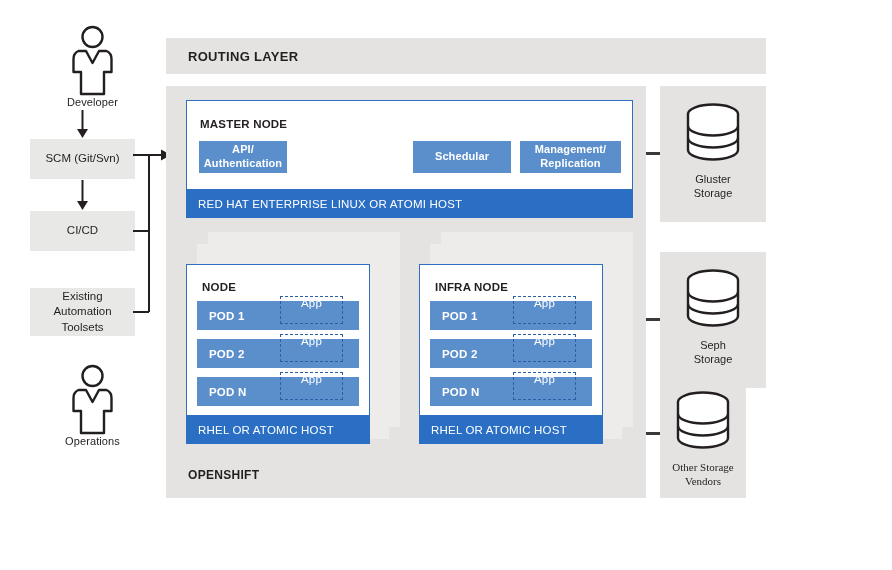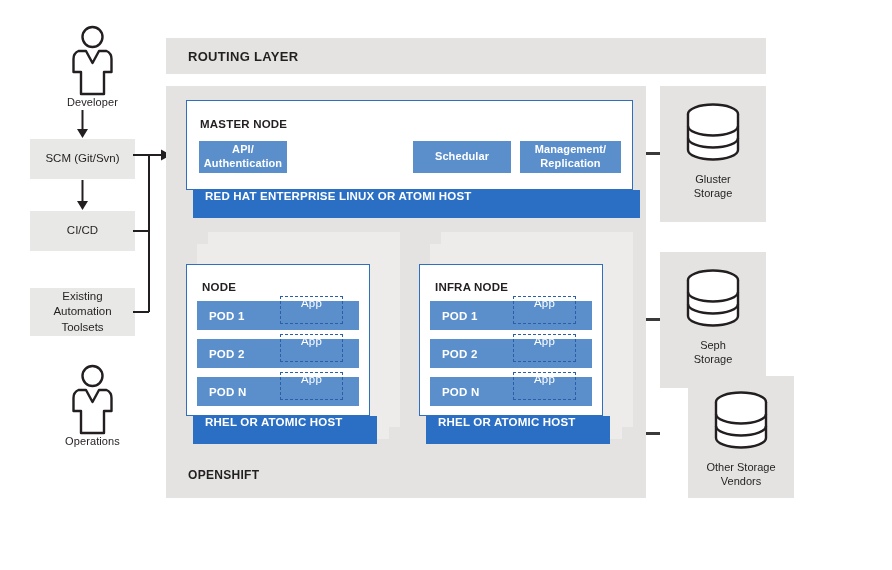--- a/index.html
+++ b/index.html
@@ -80,25 +80,25 @@
     position: absolute;
     font-size: 11.5px;
     font-weight: bold;
     letter-spacing: .2px;
     color: #231f20;
   }
   .host-bar {
     background: #2a6fc4;
     color: #ffffff;
     font-size: 11.5px;
-    font-weight: bold;
+    font-weight: normal;
     letter-spacing: .2px;
     display: flex;
+    align-items: center;
     padding-left: 12px;
-    margin-left: 7px;
   }
   .blue-box {
     background: #5b8fcc;
     color: #ffffff;
     display: flex;
     align-items: center;
     justify-content: center;
     text-align: center;
     font-size: 11px;
     font-weight: bold;
@@ -311,21 +311,21 @@
       <path d="M5 12 L5 48 A25 9.5 0 0 0 55 48 L55 12" fill="#ffffff" stroke="#231f20" stroke-width="2.4"></path>
       <path d="M5 24 A25 9.5 0 0 0 55 24" fill="none" stroke="#231f20" stroke-width="2.4"></path>
       <path d="M5 36 A25 9.5 0 0 0 55 36" fill="none" stroke="#231f20" stroke-width="2.4"></path>
     </svg>
     <div class="storage-label" style="margin-top:8px;">
       <div>Seph</div>
       <div>Storage</div>
     </div>
   </div>
 
-  <div class="abs storage-panel" style="left:688px; top:376px; width:106px; height:122px; padding-top:14px;">
+  <div class="abs storage-panel" style="left:660px; top:376px; width:86px; height:122px; padding-top:14px;font-family:Liberation Serif, serif;">
     <svg width="60" height="62" viewBox="0 0 60 62">
       <ellipse cx="30" cy="12" rx="25" ry="9.5" fill="#ffffff" stroke="#231f20" stroke-width="2.4"></ellipse>
       <path d="M5 12 L5 48 A25 9.5 0 0 0 55 48 L55 12" fill="#ffffff" stroke="#231f20" stroke-width="2.4"></path>
       <path d="M5 24 A25 9.5 0 0 0 55 24" fill="none" stroke="#231f20" stroke-width="2.4"></path>
       <path d="M5 36 A25 9.5 0 0 0 55 36" fill="none" stroke="#231f20" stroke-width="2.4"></path>
     </svg>
     <div class="storage-label" style="margin-top:8px;">
       <div>Other Storage</div>
       <div>Vendors</div>
     </div>

